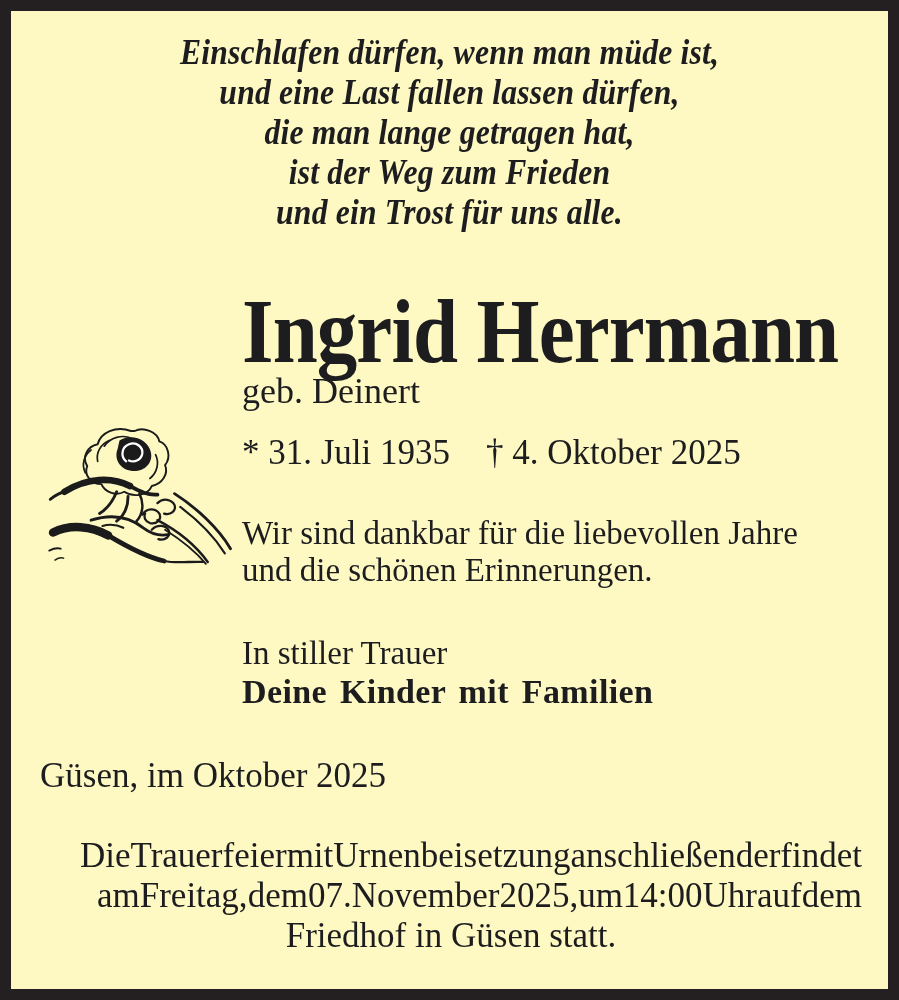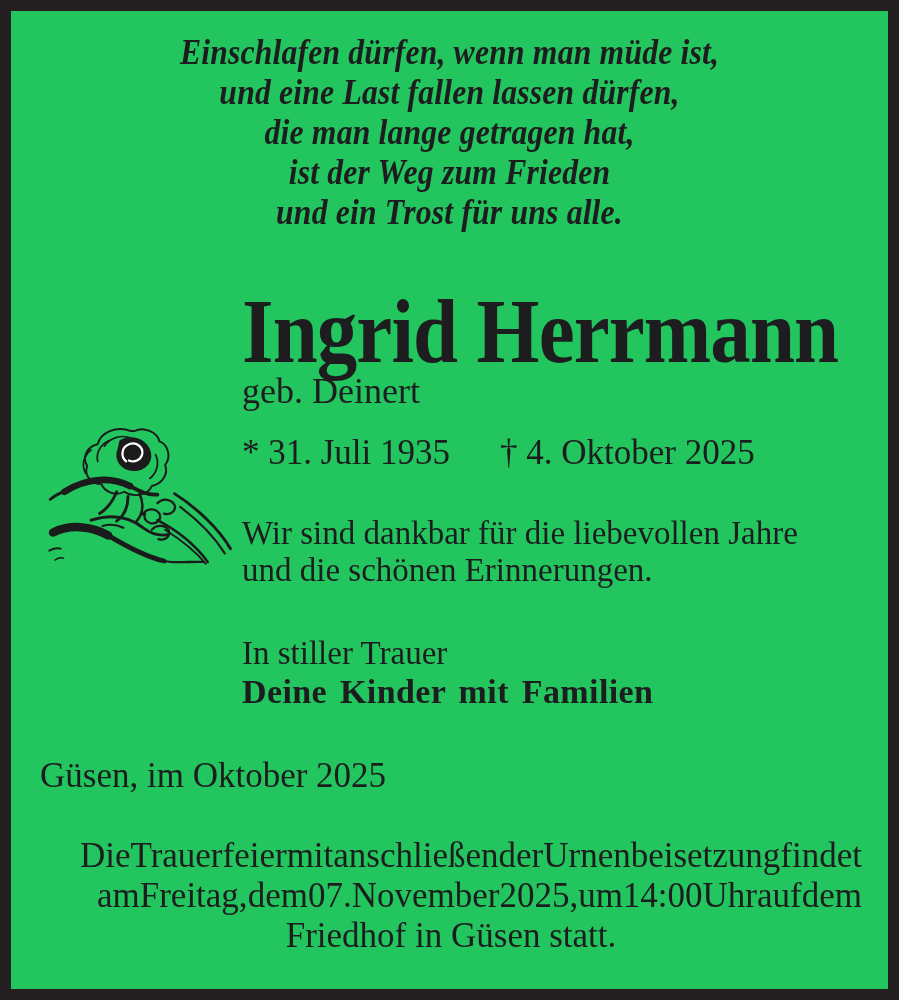--- a/index.html
+++ b/index.html
@@ -1,20 +1,20 @@
 <!DOCTYPE html>
 <html><head>
 <meta charset="utf-8">
 <style>
   html, body { margin: 0; padding: 0; background: #e8e8e8; }
   .page {
     position: relative;
     width: 899px;
     height: 1000px;
-    background: #22c55e;
+    background: #fef9c3;
     font-family: "Liberation Serif", "DejaVu Serif", serif;
     color: #1d1d1f;
     overflow: hidden;
   }
   .frame {
     position: absolute;
     inset: 0;
     border: 11px solid #241f21;
     pointer-events: none;
     z-index: 5;
@@ -46,21 +46,21 @@
   .maiden {
     position: absolute;
     left: 242px; top: 373px;
     font-size: 36px;
     line-height: 36px;
   }
   .dates {
     position: absolute;
     left: 242px; top: 434px;
     display: flex;
-    gap: 50px;
+    gap: 36px;
     font-size: 35px;
     line-height: 37px;
     white-space: nowrap;
   }
   .tribute {
     position: absolute;
     left: 242px; top: 515px;
     font-size: 33px;
     line-height: 37px;
     white-space: pre-line;
@@ -176,22 +176,22 @@
 
   <div class="mourn-family">Deine Kinder mit Familien</div>
 
   <div class="place-date">Güsen, im Oktober 2025</div>
 
   <div class="funeral">
     <div class="jline">
         <span>Die</span>
         <span>Trauerfeier</span>
         <span>mit</span>
+        <span>Urnenbeisetzung</span>
         <span>anschließender</span>
-        <span>Urnenbeisetzung</span>
         <span>findet</span>
       </div>
     <div class="jline">
         <span>am</span>
         <span>Freitag,</span>
         <span>dem</span>
         <span>07.</span>
         <span>November</span>
         <span>2025,</span>
         <span>um</span>

